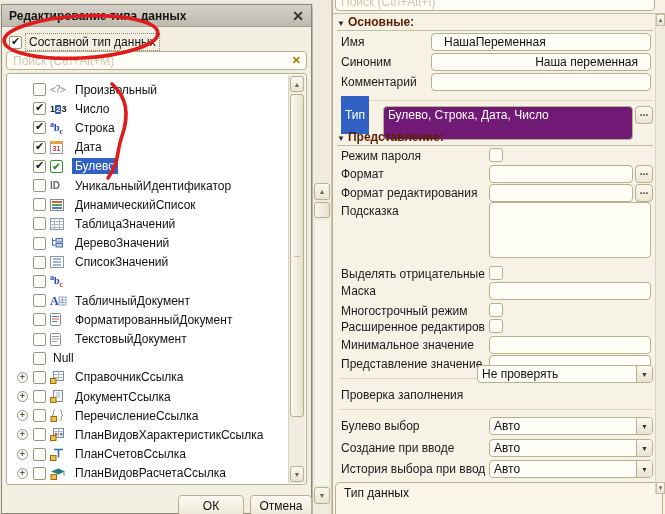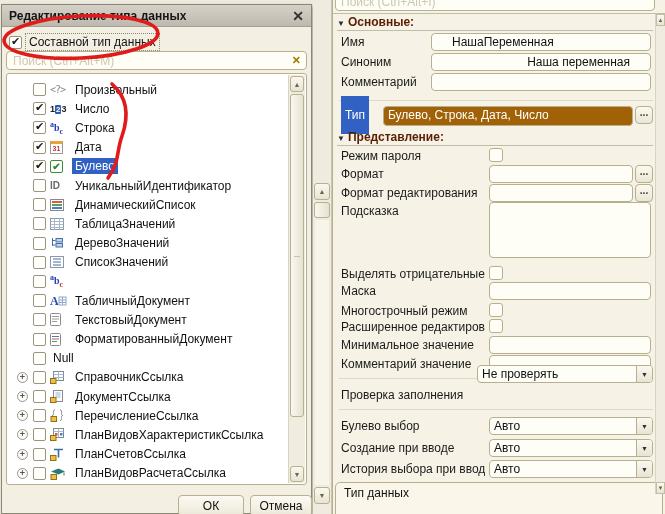--- a/index.html
+++ b/index.html
@@ -96,36 +96,36 @@
   .p-search input{flex:1;border:none;outline:none;background:transparent;
                   font:12px "Liberation Sans",sans-serif;min-width:0;}
   .p-search input::placeholder{color:#cdc8ae;}
   .p-top-line{position:absolute;left:0;right:0;top:13px;border-top:1px solid #c2bda6;}
   .sect{position:absolute;left:4px;right:12px;height:16px;font-weight:bold;color:#5a1e00;
         border-bottom:1px solid #c2bda6;}
   .sect .tri{color:#2b2b2b;font-size:8px;margin-right:3px;}
   .prow{position:absolute;left:8px;right:10px;height:18px;display:flex;align-items:center;}
   .plabel{font-size:12px;color:#1a1a1a;white-space:nowrap;overflow:hidden;flex:none;}
   .pfield{position:absolute;height:18px;background:#fffef6;border:1px solid #b6b08e;border-radius:4px;
-          font:12px "Liberation Sans",sans-serif;padding:0 20px;color:#111;outline:none;}
+          font:12px "Liberation Sans",sans-serif;padding:0 12px;color:#111;outline:none;}
   .parea{position:absolute;background:#fffef6;border:1px solid #b6b08e;border-radius:4px;}
   .pcb{position:absolute;width:14px;height:14px;background:#fffef6;border:1px solid #b6b08e;border-radius:3px;}
   .dots-btn{position:absolute;width:18px;height:18px;background:linear-gradient(#fbf9f0,#eae6d6);
             border:1px solid #b6b08e;border-radius:4px;font:bold 10px/12px "Liberation Sans",sans-serif;
             text-align:center;color:#44402f;}
   .combo{position:absolute;height:18px;background:#fffef6;border:1px solid #b6b08e;border-radius:4px;
          display:flex;align-items:center;}
   .combo .val{flex:1;padding:0 4px;font-size:12px;white-space:nowrap;overflow:hidden;}
   .combo .dd{width:16px;height:16px;margin:0;background:linear-gradient(#faf8ef,#e8e4d4);
              border-left:1px solid #b6b08e;border-radius:0 3px 3px 0;
              display:flex;align-items:center;justify-content:center;}
   .combo .dd::after{content:"▼";font-size:7px;color:#33302a;}
   .typerow .tlab{background:#3261c4;color:#fff;padding:12px 4px;font-size:12px;}
-  .typefield{position:absolute;left:50px;right:32px;height:20px;border:1px solid #b6b08e;border-radius:4px;
-             background:#a16207;color:#fff;font-size:12px;padding:1px 4px;white-space:nowrap;overflow:hidden;}
+  .typefield{position:absolute;left:50px;right:32px;height:34px;border:1px solid #b6b08e;border-radius:4px;
+             background:#701a75;color:#fff;font-size:12px;padding:1px 4px;white-space:nowrap;overflow:hidden;}
   .psep{position:absolute;left:6px;right:12px;border-top:1px solid #ddd8c2;}
   .status-box{position:absolute;left:2px;right:2px;top:482px;height:34px;background:#faf7ea;
               border:1px solid #b6b08e;border-radius:5px 5px 0 0;padding:3px 8px;font-size:12px;}
   
   .p-sb{position:absolute;right:0;top:14px;width:10px;height:480px;background:#f0ecdf;border-left:1px solid #d8d4c4;}
   .p-sb .a{position:absolute;left:0;width:9px;height:12px;background:linear-gradient(#faf8ef,#e8e4d4);
            border:1px solid #c2bda6;display:flex;align-items:center;justify-content:center;}
   .p-sb .a::after{font-size:6px;color:#6b6654;}
   .p-sb .a.up{top:0;} .p-sb .a.up::after{content:"▲";}
   .p-sb .a.down{bottom:0;} .p-sb .a.down::after{content:"▼";}
@@ -268,37 +268,37 @@
             </svg>
           </span>
           <span class="tlabel">ТабличныйДокумент</span>
         </div>
         <div class="trow">
           <span class="exp-sp"></span>
           <span class="cb"></span>
           <span class="tico">
             <svg width="12" height="13">
               <rect x="0.5" y="0.5" width="10" height="12" rx="1" fill="#fff" stroke="#8a8a8a"></rect>
-              <path d="M2 3.5h7M2 6h7M2 8.5h5" stroke="#9a9a9a"></path>
-            </svg>
-          </span>
-          <span class="tlabel">ТекстовыйДокумент</span>
-        </div>
-        <div class="trow">
-          <span class="exp-sp"></span>
-          <span class="cb"></span>
-          <span class="tico">
-            <svg width="12" height="13">
-              <rect x="0.5" y="0.5" width="10" height="12" rx="1" fill="#fff" stroke="#8a8a8a"></rect>
               <path d="M2 3.5h7" stroke="#4a7ac8"></path>
               <path d="M2 6h7" stroke="#c85a4a"></path>
               <path d="M2 8.5h5" stroke="#4aa05a"></path>
             </svg>
           </span>
           <span class="tlabel">ФорматированныйДокумент</span>
+        </div>
+        <div class="trow">
+          <span class="exp-sp"></span>
+          <span class="cb"></span>
+          <span class="tico">
+            <svg width="12" height="13">
+              <rect x="0.5" y="0.5" width="10" height="12" rx="1" fill="#fff" stroke="#8a8a8a"></rect>
+              <path d="M2 3.5h7M2 6h7M2 8.5h5" stroke="#9a9a9a"></path>
+            </svg>
+          </span>
+          <span class="tlabel">ТекстовыйДокумент</span>
         </div>
         <div class="trow">
           <span class="exp-sp"></span>
           <span class="cb"></span>
           <span class="tlabel">Null</span>
         </div>
         <div class="trow">
           <span class="exp">+</span>
           <span class="cb"></span>
           <span class="tico">
@@ -471,21 +471,21 @@
     <span class="plabel">Расширенное редактиров</span>
   </div>
   <span class="pcb" style="left:156px;top:319px;"></span>
 
   <div class="prow" style="top:336px;">
     <span class="plabel">Минимальное значение</span>
   </div>
   <input class="pfield" style="left: 156px; right: 14px; top: 336px;">
 
   <div class="prow" style="top:355px;">
-    <span class="plabel">Комментарий значение</span>
+    <span class="plabel">Представление значение</span>
   </div>
   <input class="pfield" style="left: 156px; right: 14px; top: 355px;">
 
   <div class="psep" style="top:378px;"></div>
 
   <div class="prow" style="top:386px;">
     <span class="plabel">Проверка заполнения</span>
   </div>
   <div class="combo" style="left:144px;right:12px;top:365px;">
     <span class="val">Не проверять</span>

